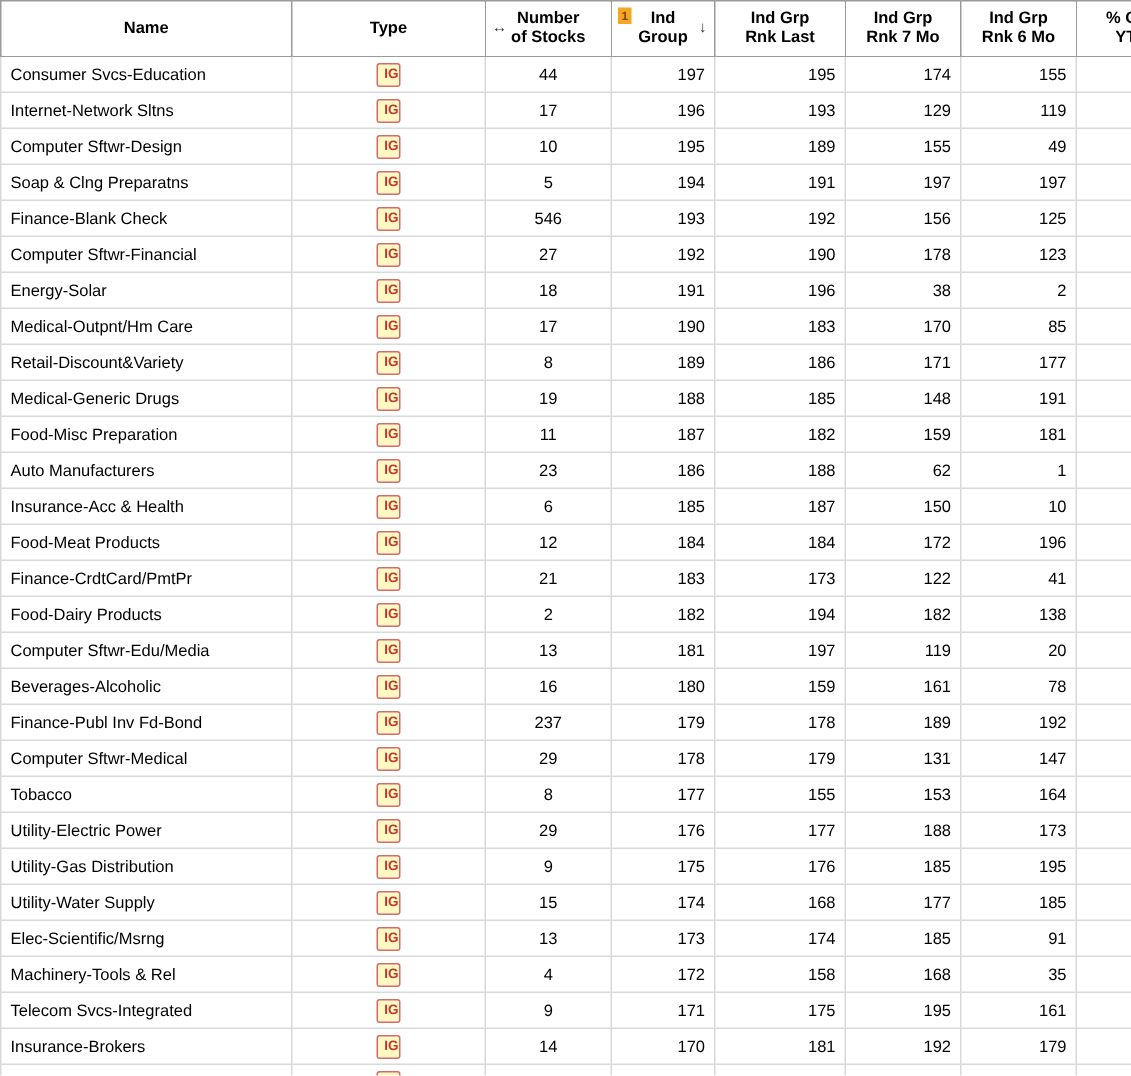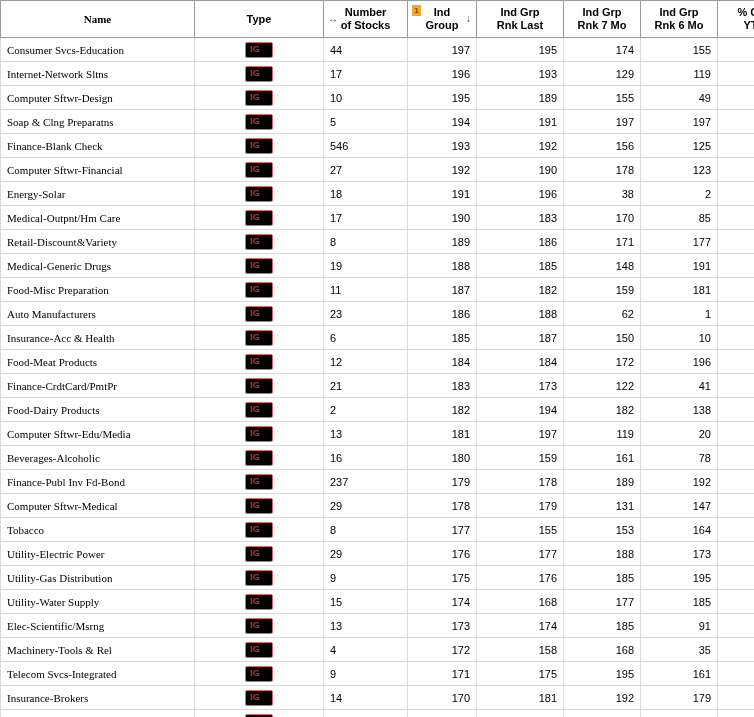--- a/index.html
+++ b/index.html
@@ -36,45 +36,45 @@
   table.grid td {
     border-left: 1px solid #d9d9d9;
     border-right: 1px solid #d9d9d9;
     border-bottom: 1px solid #d9d9d9;
     font-size: 11px;
     padding: 3px 6px;
     height: 17px;
     vertical-align: middle;
     background: #ffffff;
   }
-  .col-name   { width: 185px; text-align: left; font-family: Liberation Serif, serif; }
+  .col-name   { width: 185px; text-align: left; }
   .col-type   { width: 120px; text-align: center; }
-  .col-num    { width: 75px;  text-align: left; }
+  .col-num    { width: 75px;  text-align: center; }
   .col-grp    { width: 60px;  text-align: right; }
   .col-rlast  { width: 78px;  text-align: right; }
   .col-r3     { width: 68px;  text-align: right; }
   .col-r6     { width: 68px;  text-align: right; }
   .col-chg    { width: 65px;  text-align: right; }
 
   td.col-name { padding-left: 14px; }
   td.col-num, td.col-grp, td.col-rlast, td.col-r3, td.col-r6, td.col-chg, td.col-mkt {
     padding-right: 12px;
   }
 
   .hdr-line { display: block; }
 
   .badge-ig {
     display: inline-block;
     border: 1px solid #d36b6b;
-    background: #000000;
+    background: #fef9c3;
     color: #c0392b;
     font-size: 9px;
     font-weight: bold;
     line-height: 1;
-    padding: 2px 12px 3px 4px;
+    padding: 2px 0 3px 4px;
     border-radius: 2px;
   }
   .arrow-left {
     font-size: 10px;
     color: #333;
     position: absolute;
     left: 4px;
     top: 50%;
     transform: translateY(-50%);
   }

